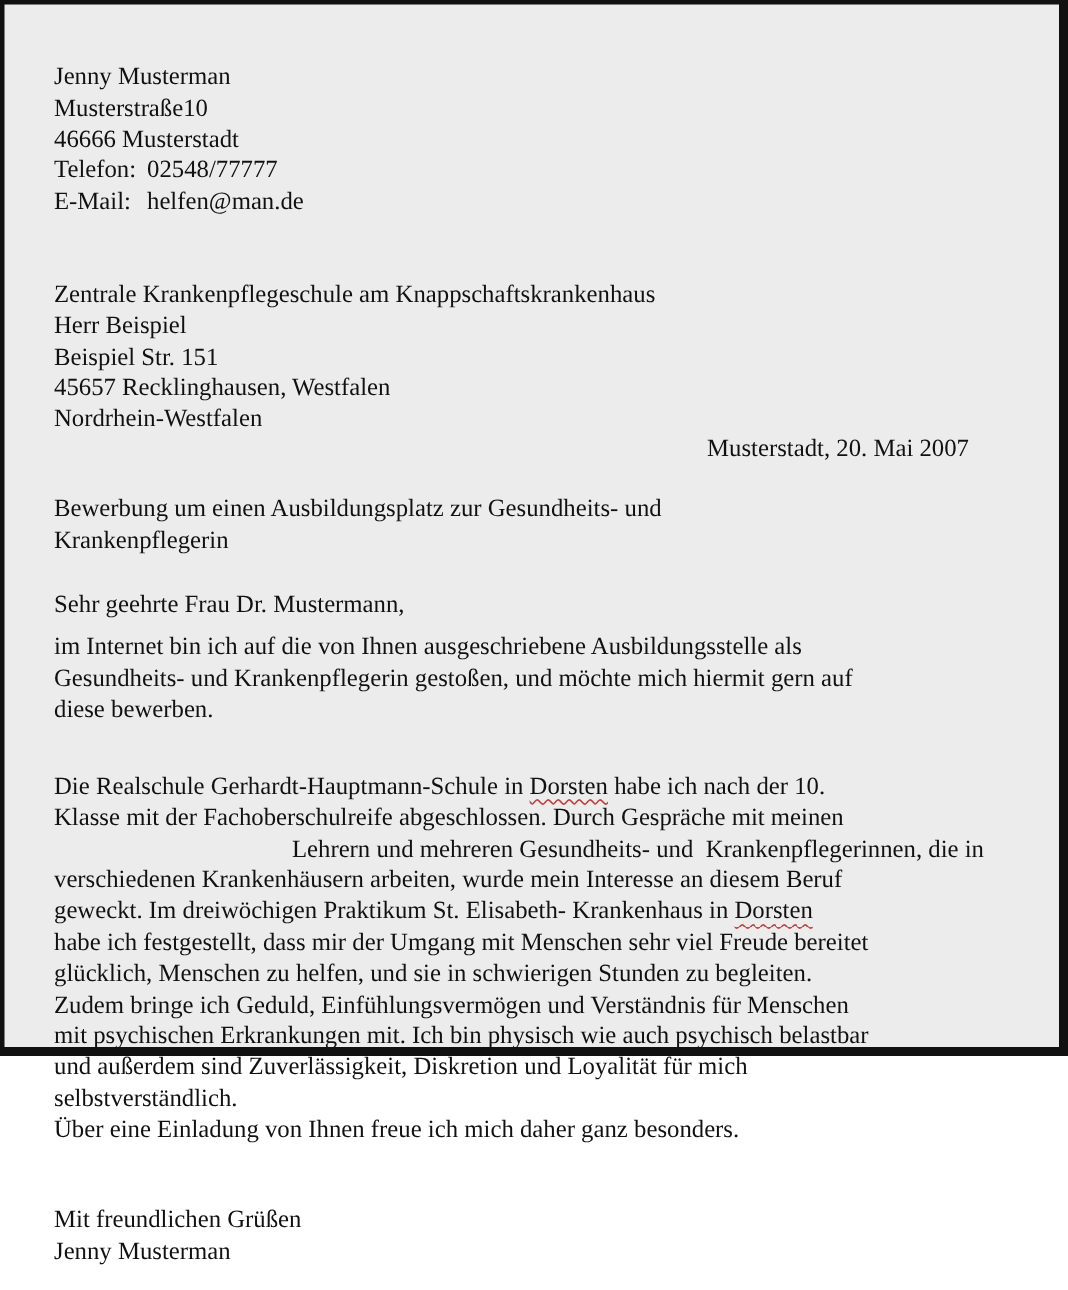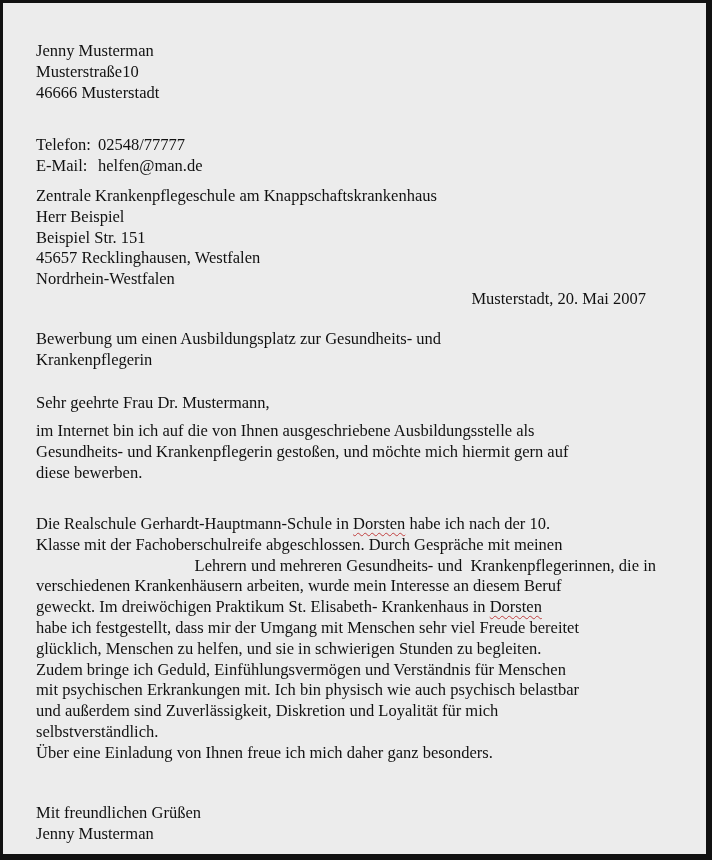--- a/index.html
+++ b/index.html
@@ -8,21 +8,21 @@
       width: 712px;
       height: 860px;
       background: #ffffff;
       overflow: hidden;
     }
     .page {
       position: absolute;
       left: 0;
       top: 0;
       width: 712px;
-      height: 860px;
+      height: 704px;
       box-sizing: border-box;
       background: #ececec;
       border-top: 3px solid #111;
       border-left: 3px solid #111;
       border-right: 6px solid #111;
       border-bottom: 6px solid #111;
     }
     .letter {
       position: absolute;
       left: 33px;
@@ -49,21 +49,21 @@
       position: absolute;
       top: 286px;
       right: 30px;
       white-space: nowrap;
     }
     .subject { top: 326px; font-weight: normal; }
     .salutation { top: 390px; }
     .para1 { top: 418px; }
     .para2 { top: 511px; }
     .closing { top: 800px; }
-    .tab { display: inline-block; margin-top: 32px; }
+    .tab { display: inline-block; }
     .tab-tel { width: 62px; }
     .tab-mail { width: 62px; }
     .spell {
       text-decoration: underline wavy #c04040;
       text-decoration-thickness: 1px;
       text-underline-offset: 3px;
     }
   </style>
 </head>
 <body>

